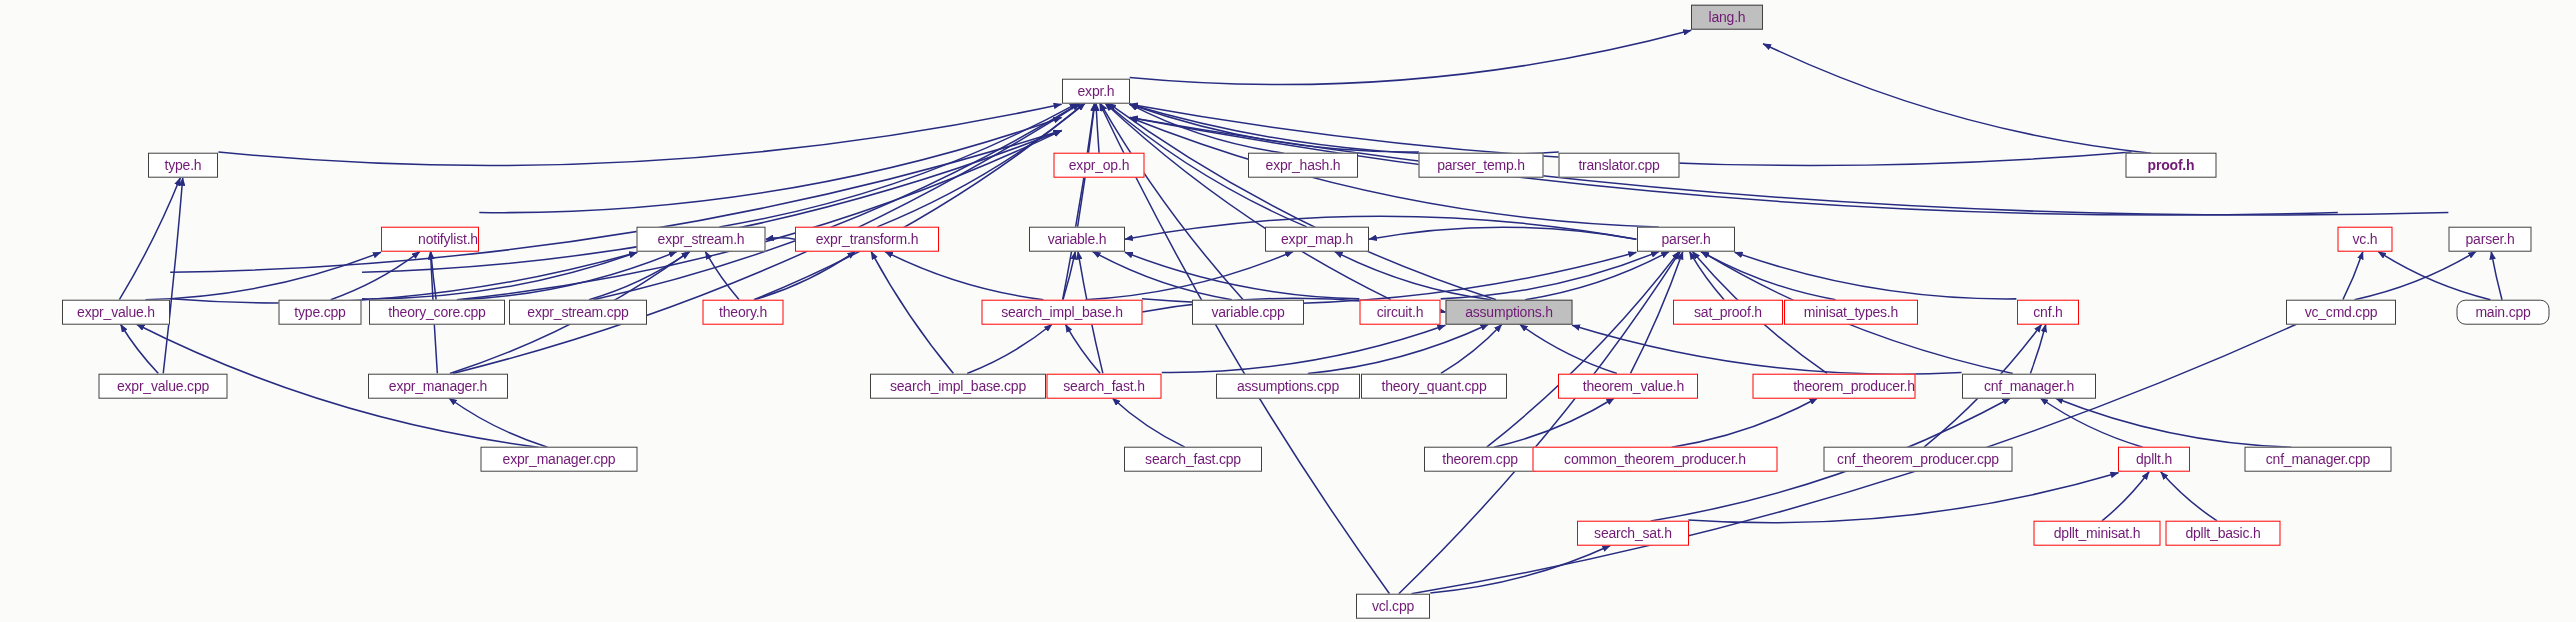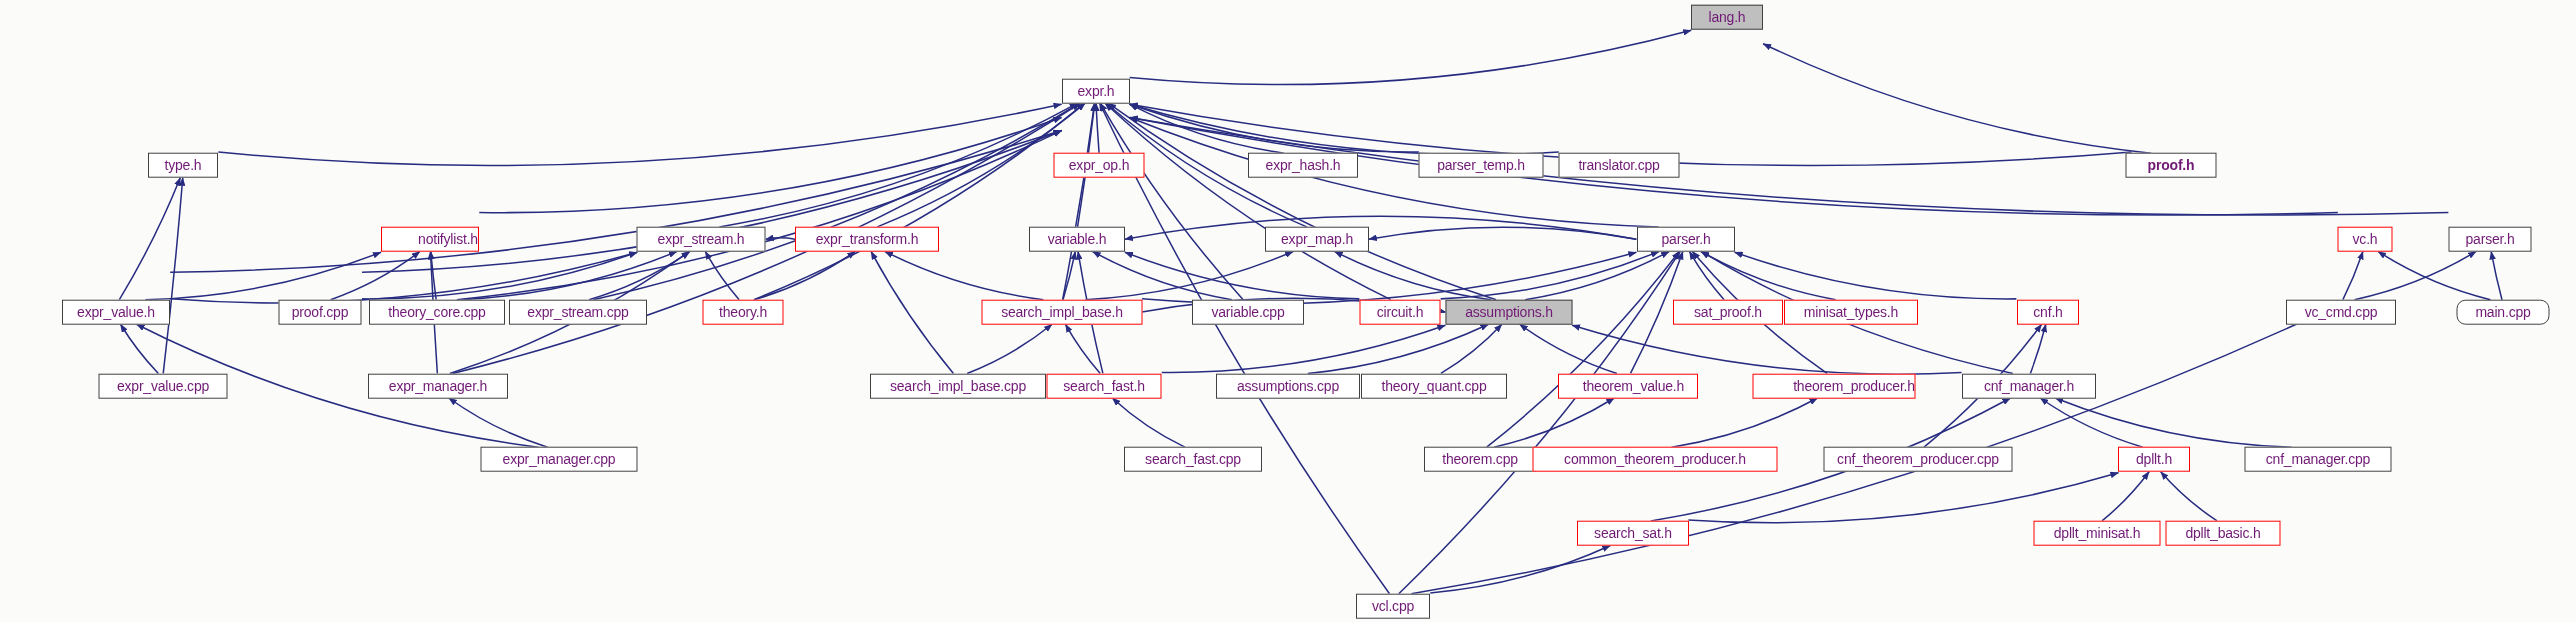--- a/index.html
+++ b/index.html
@@ -210,21 +210,21 @@
       <div class="node red" style="left: 2365px; top: 239px; width: 55px;">
         <span class="node-label">vc.h</span>
       </div>
       <div class="node" style="left: 2490px; top: 239px; width: 83px;">
         <span class="node-label">parser.h</span>
       </div>
       <div class="node" style="left: 116px; top: 312px; width: 108px;">
         <span class="node-label">expr_value.h</span>
       </div>
       <div class="node" style="left: 320px; top: 312px; width: 83px;">
-        <span class="node-label">proof.cpp</span>
+        <span class="node-label">type.cpp</span>
       </div>
       <div class="node" style="left: 437px; top: 312px; width: 136px;">
         <span class="node-label">theory_core.cpp</span>
       </div>
       <div class="node" style="left: 578px; top: 312px; width: 138px;">
         <span class="node-label">expr_stream.cpp</span>
       </div>
       <div class="node red" style="left: 743px; top: 312px; width: 81px;">
         <span class="node-label">theory.h</span>
       </div>

